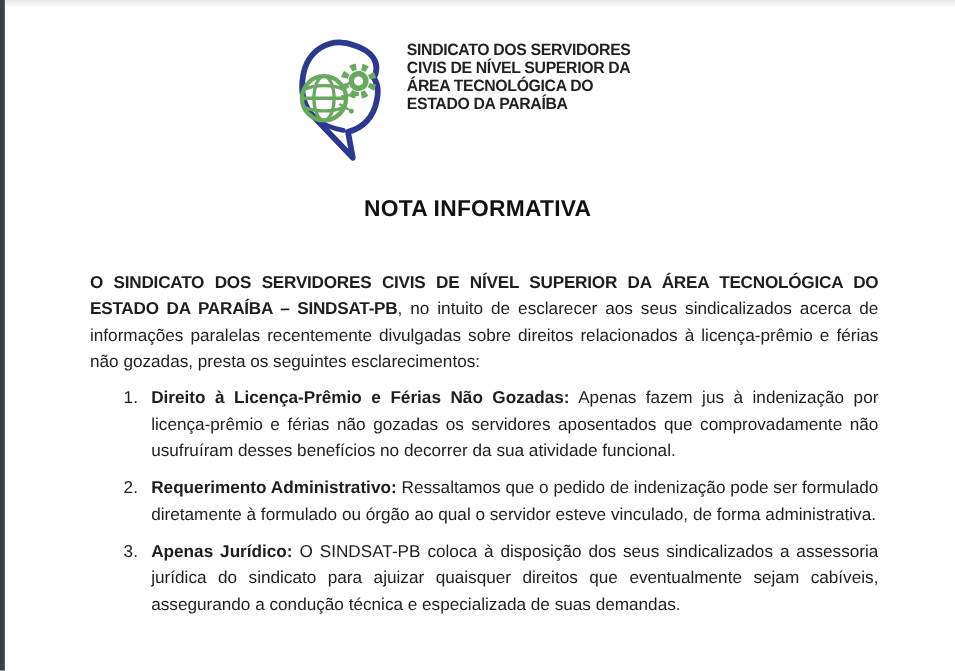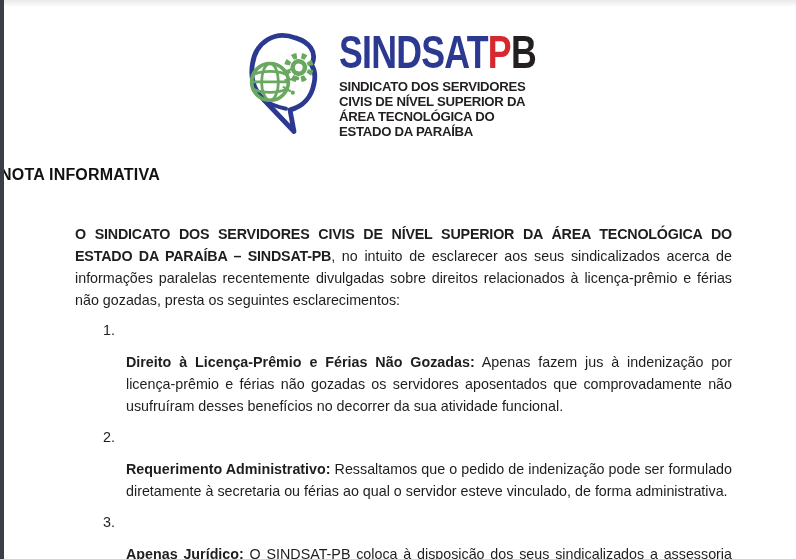--- a/index.html
+++ b/index.html
@@ -43,31 +43,31 @@
   .brand .seg-blue{color:var(--brand-blue);}
   .brand .seg-red{color:var(--brand-red);}
   .brand .seg-black{color:var(--brand-black);}
   .logo-subtitle{
     margin-top:4px;font-weight:bold;font-size:13.6px;line-height:15px;
     letter-spacing:-0.3px;color:var(--brand-black);
     transform:scaleX(0.97);transform-origin:left top;white-space:nowrap;
   }
   
   .doc-title{
-    margin:0 0 39px 0;
-    font-size:16px;font-weight:bold;letter-spacing:0.2px;color:#111;
+    margin:0 0 39px 0;text-align:center;
+    font-size:19px;font-weight:bold;letter-spacing:0.2px;color:#111;
   }
   .content{margin:0 64px 0 75px;font-size:14.3px;line-height:22px;}
   .salutation{margin:0 0 26px 0;}
   .intro{margin:0 0 8px 0;text-align:justify;}
   .intro b{letter-spacing:-0.2px;}
   ol.info-list{list-style:none;margin:0;padding:0 0 0 28px;}
   .item{display:flex;margin-bottom:9px;}
   .item-number{flex:0 0 23px;}
-  .item-body{flex:1 1 auto;text-align:justify;margin-top:32px;}
+  .item-body{flex:1 1 auto;text-align:justify;}
 </style>
 </head>
 <body>
 
 <div class="top-shade"></div>
 <div class="edge-strip"></div>
 
 <main>
 
   <header class="logo-block">
@@ -94,23 +94,20 @@
       </g>
 
       <g transform="translate(66,46) rotate(11)">
         <circle class="grn" r="15" stroke-width="7" stroke-dasharray="5.9 5.9"></circle>
         <circle class="grn-fill" r="10.5"></circle>
         <circle r="4.8" fill="#ffffff"></circle>
       </g>
     </svg>
 
     <div class="logo-text">
-      <div class="brand-box">
-        <div class="brand"><span class="seg-blue">SINDSAT</span><span class="seg-red">P</span><span class="seg-black">B</span></div>
-      </div>
       <div class="logo-subtitle">
         <div>SINDICATO DOS SERVIDORES</div>
         <div>CIVIS DE NÍVEL SUPERIOR DA</div>
         <div>ÁREA TECNOLÓGICA DO</div>
         <div>ESTADO DA PARAÍBA</div>
       </div>
     </div>
   </header>
 
   <h1 class="doc-title">NOTA INFORMATIVA</h1>
@@ -119,21 +116,21 @@
 
     <p class="intro"><b>O SINDICATO DOS SERVIDORES CIVIS DE NÍVEL SUPERIOR DA ÁREA TECNOLÓGICA DO ESTADO DA PARAÍBA – SINDSAT-PB</b><span>, no intuito de esclarecer aos seus sindicalizados acerca de informações paralelas recentemente divulgadas sobre direitos relacionados à licença-prêmio e férias não gozadas, presta os seguintes esclarecimentos:</span></p>
 
     <ol class="info-list">
       <li class="item">
         <span class="item-number">1.</span>
         <div class="item-body"><b>Direito à Licença-Prêmio e Férias Não Gozadas:</b> <span>Apenas fazem jus à indenização por licença-prêmio e férias não gozadas os servidores aposentados que comprovadamente não usufruíram desses benefícios no decorrer da sua atividade funcional.</span></div>
       </li>
       <li class="item">
         <span class="item-number">2.</span>
-        <div class="item-body"><b>Requerimento Administrativo:</b> <span>Ressaltamos que o pedido de indenização pode ser formulado diretamente à secretaria ou férias ao qual o servidor esteve vinculado, de forma administrativa.</span></div>
+        <div class="item-body"><b>Requerimento Administrativo:</b> <span>Ressaltamos que o pedido de indenização pode ser formulado diretamente à formulado ou órgão ao qual o servidor esteve vinculado, de forma administrativa.</span></div>
       </li>
       <li class="item">
         <span class="item-number">3.</span>
         <div class="item-body"><b>Apenas Jurídico:</b> <span>O SINDSAT-PB coloca à disposição dos seus sindicalizados a assessoria jurídica do sindicato para ajuizar quaisquer direitos que eventualmente sejam cabíveis, assegurando a condução técnica e especializada de suas demandas.</span></div>
       </li>
     </ol>
   </section>
 
 </main>
 

